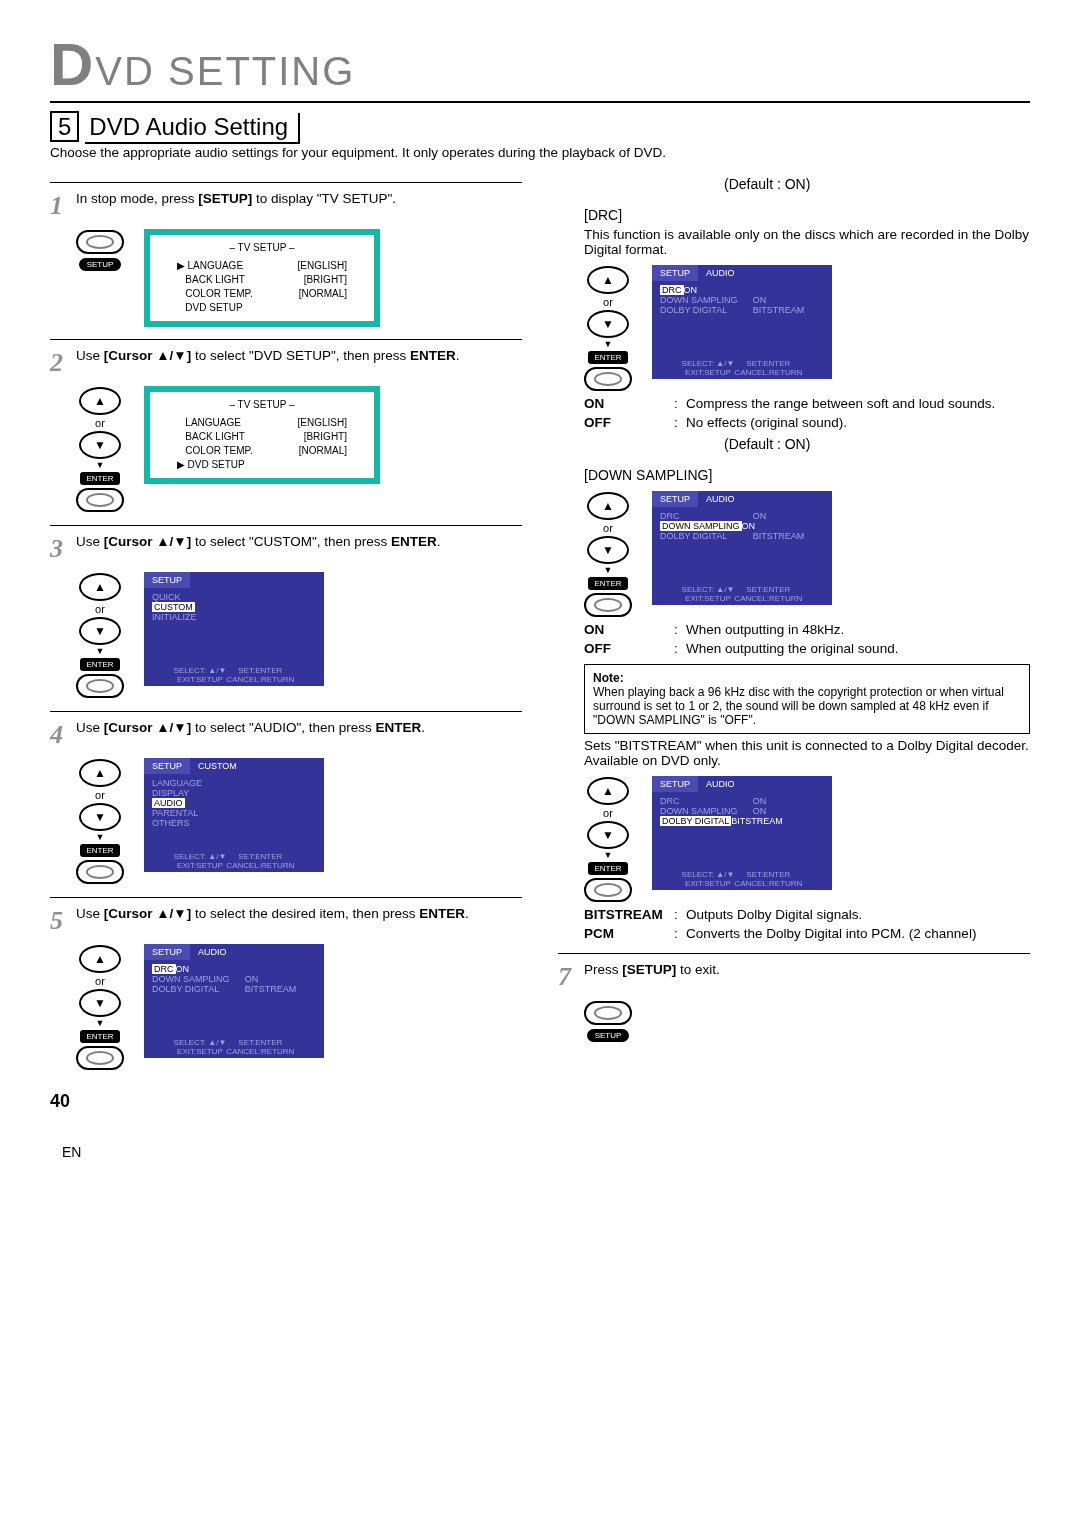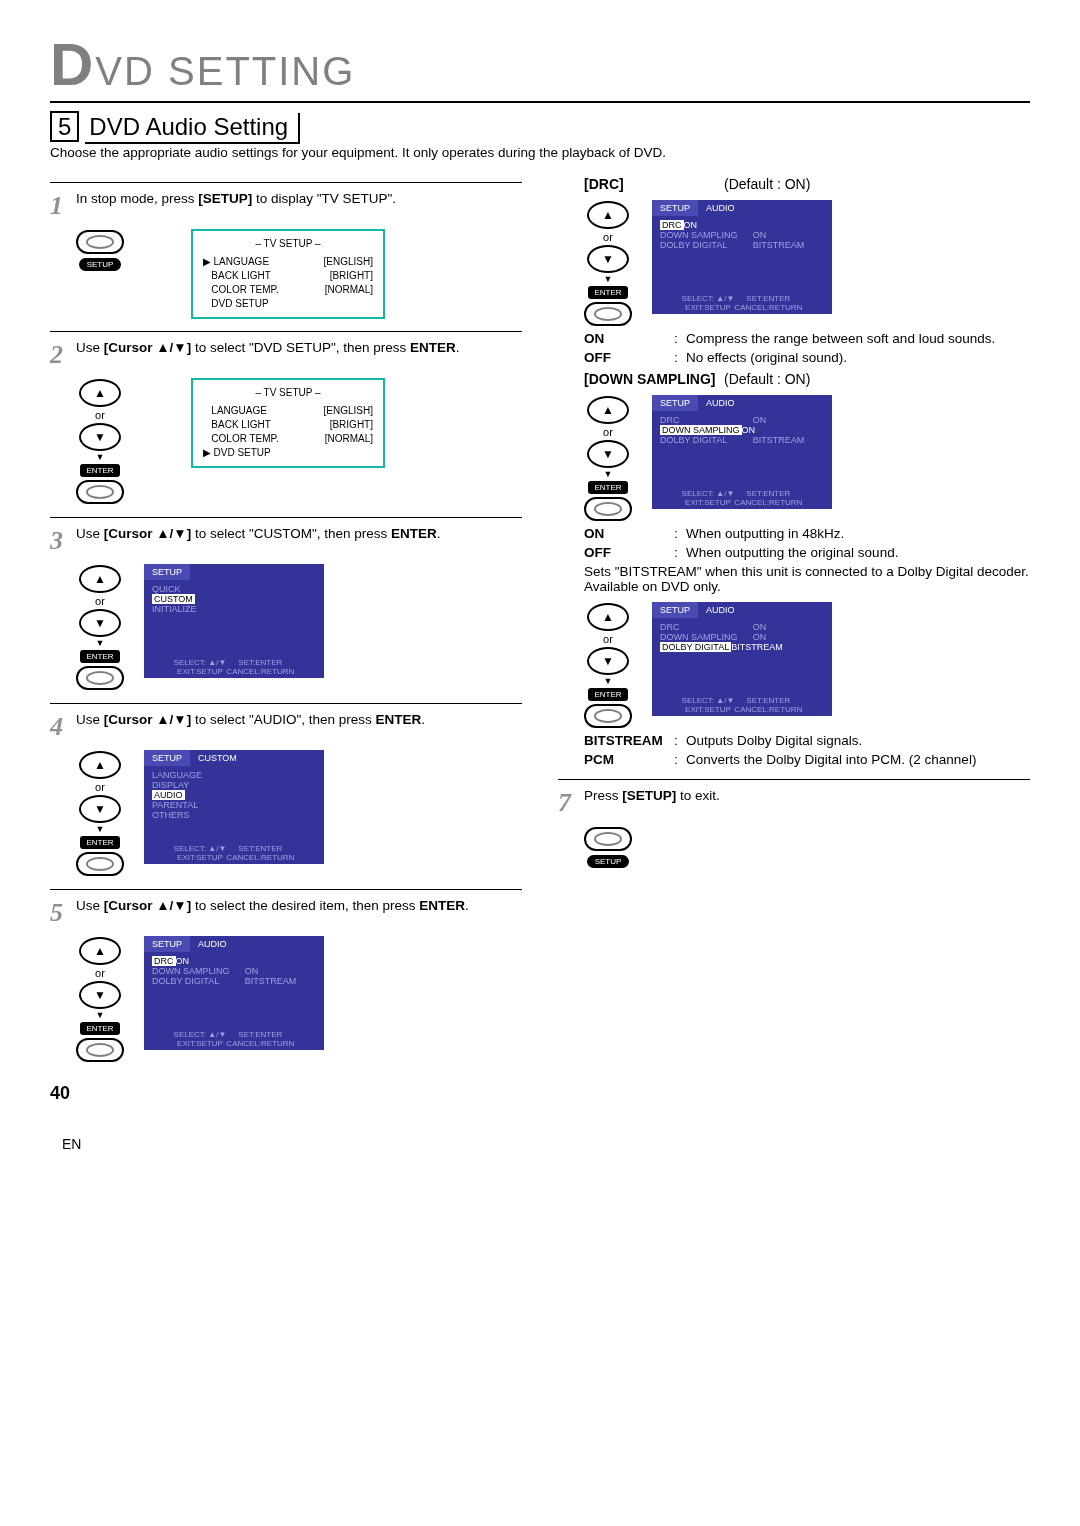--- a/index.html
+++ b/index.html
@@ -77,26 +77,25 @@
   .btn-enter {
     background: #000; color: #fff;
     font-size: 8px; padding: 2px 6px; border-radius: 3px; margin: 2px 0;
   }
   .or { margin: 1px 0; }
   .btn-setup {
     background: #000; color: #fff;
     font-size: 8px; padding: 2px 8px; border-radius: 8px; margin-top: 3px;
   }
   .menu-box {
-    border: 2px solid #14b8a6;
-    padding: 6px 10px;
+    border: 6px solid #14b8a6;
+    padding: 6px 27px;
     font-size: 10px;
     min-width: 170px;
     line-height: 1.4;
-    margin-left: 47px;
   }
   .menu-title { text-align: center; margin-bottom: 4px; }
   .menu-row { display: flex; }
   .menu-row .l { flex: 1; }
   .osd {
     background: #333399;
     color: #fff;
     font-size: 9px;
     width: 180px;
     position: relative;
@@ -106,21 +105,21 @@
   .osd .tab.active { background: #333399; }
   .osd .body { padding: 4px 8px 22px 8px; min-height: 50px; }
   .osd .row { display: flex; color: #a0a0e0; }
   .osd .row .l { flex: 1.3; }
   .osd .row .r { flex: 1; }
   .osd .row.hl .l { background: #fff; color: #000; padding: 0 2px; display:inline-block; width:auto; flex:none; margin-right:auto;}
   .osd .row.hl { color: #fff; }
   .osd .footer { display: flex; font-size: 8px; color: #a0a0e0; padding: 2px 6px; justify-content: center; }
   .osd .footer div { text-align: center; }
   .param-line { display: flex; margin-top: 6px; }
-  .param-line .k { font-weight: bold; width: 140px; }
+  .param-line .k { font-weight: normal; width: 140px; margin-top: 31px; }
   .desc { font-size: 13.5px; margin-top: 4px; }
   .opt-row { display: flex; font-size: 13.5px; margin-top: 4px; }
   .opt-row .k { font-weight: bold; width: 90px; }
   .opt-row .c { width: 12px; }
   .note-box {
     border: 1px solid #000;
     padding: 6px 8px;
     font-size: 12px;
     margin-top: 8px;
   }
@@ -342,20 +341,21 @@
 </div>
 
 <div class="col">
 
 
   <div style="margin-left:26px;">
     <div class="param-line">
       <span class="k">[DRC]</span>
       <span>(Default : ON)</span>
     </div>
+    <div class="desc">This function is available only on the discs which are recorded in the Dolby Digital format.</div>
     <div class="controls-row" style="margin-left:0">
       <div class="remote">
         <div class="btn-oval">
               <span class="tri-up"></span>
             </div>
         <div class="or">or</div>
         <div class="btn-oval">
               <span class="tri-dn"></span>
             </div>
         <span class="tri-dn" style="font-size:9px"></span>
@@ -449,20 +449,24 @@
     <div class="opt-row">
           <span class="k">ON</span>
           <span class="c">:</span>
           <span>When outputting in 48kHz.</span>
         </div>
     <div class="opt-row">
           <span class="k">OFF</span>
           <span class="c">:</span>
           <span>When outputting the original sound.</span>
         </div>
+    <div class="note-box">
+      <b>Note:</b><br>
+      <span>When playing back a 96 kHz disc with the copyright protection or when virtual surround is set to 1 or 2, the sound will be down sampled at 48 kHz even if "DOWN SAMPLING" is "OFF".</span>
+    </div>
   </div>
 
   <div style="margin-left:26px;">
     <div class="desc">Sets "BITSTREAM" when this unit is connected to a Dolby Digital decoder. Available on DVD only.</div>
     <div class="controls-row" style="margin-left:0">
       <div class="remote">
         <div class="btn-oval">
               <span class="tri-up"></span>
             </div>
         <div class="or">or</div>

